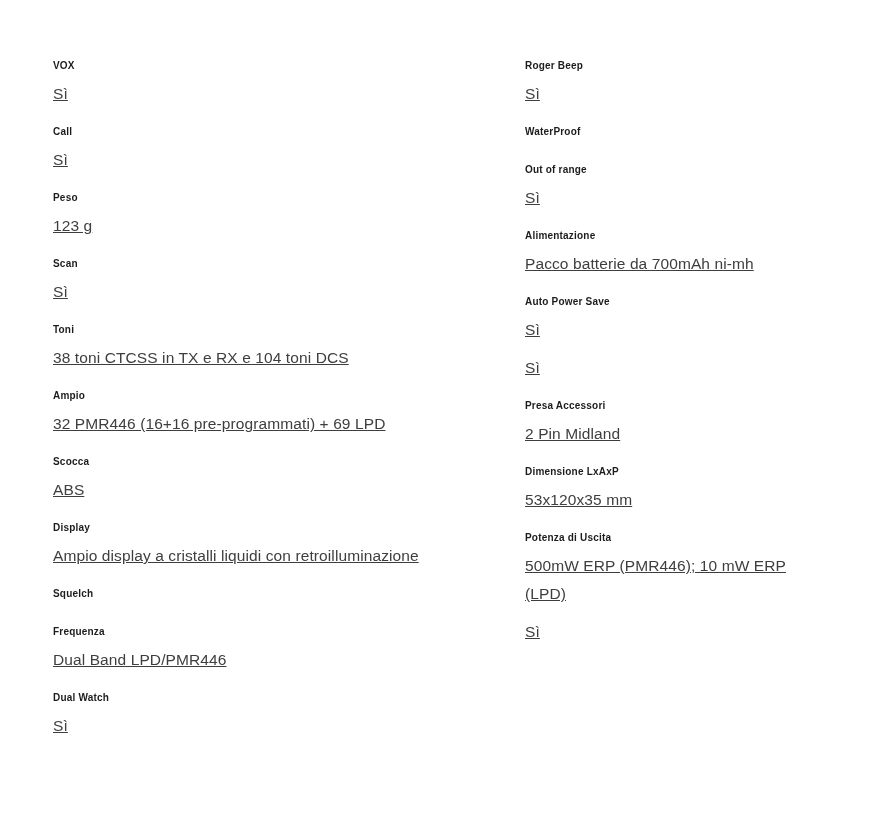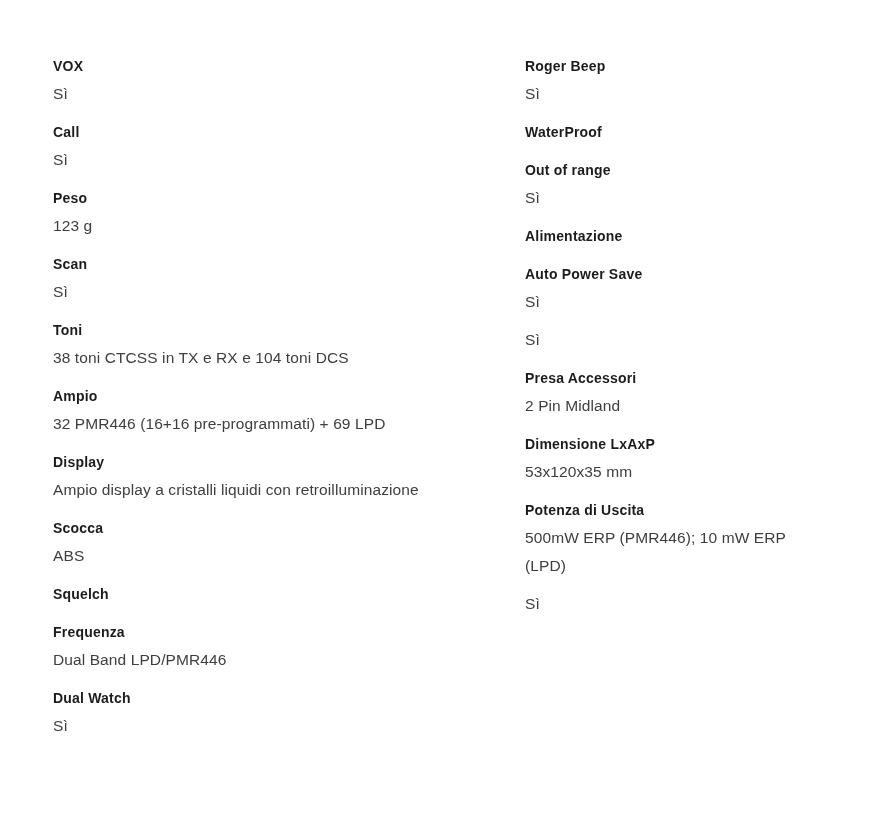--- a/index.html
+++ b/index.html
@@ -20,32 +20,33 @@
     box-sizing: border-box;
     width: 875px;
   }
   .specs-column {
     min-width: 0;
   }
   .spec-item {
     margin-bottom: 10px;
   }
   .spec-label {
-    font-size: 14px;
+    font-size: 10px;
     font-weight: 700;
     line-height: 28px;
     color: #1c1c1c;
     letter-spacing: 0.2px;
   }
   .spec-value {
     font-size: 15.5px;
     font-weight: 400;
     line-height: 28px;
     color: #3e3e3e;
     letter-spacing: 0.1px;
+    text-decoration: underline;
   }
 </style>
 </head>
 <body>
 
 <div class="specs-grid">
   <div class="specs-column" id="col-left">
   <div class="spec-item">
     <div class="spec-label">VOX</div>
     <div class="spec-value">Sì</div>
@@ -70,27 +71,27 @@
     <div class="spec-label">Toni</div>
     <div class="spec-value">38 toni CTCSS in TX e RX e 104 toni DCS</div>
   </div>
 
   <div class="spec-item">
     <div class="spec-label">Ampio</div>
     <div class="spec-value">32 PMR446 (16+16 pre-programmati) + 69 LPD</div>
   </div>
 
   <div class="spec-item">
-    <div class="spec-label">Display</div>
-    <div class="spec-value">Ampio display a cristalli liquidi con retroilluminazione</div>
+    <div class="spec-label">Scocca</div>
+    <div class="spec-value">ABS</div>
   </div>
 
   <div class="spec-item">
-    <div class="spec-label">Scocca</div>
-    <div class="spec-value">ABS</div>
+    <div class="spec-label">Display</div>
+    <div class="spec-value">Ampio display a cristalli liquidi con retroilluminazione</div>
   </div>
 
   <div class="spec-item">
     <div class="spec-label">Squelch</div>
   </div>
 
   <div class="spec-item">
     <div class="spec-label">Frequenza</div>
     <div class="spec-value">Dual Band LPD/PMR446</div>
   </div>
@@ -110,20 +111,21 @@
     <div class="spec-label">WaterProof</div>
   </div>
 
   <div class="spec-item">
     <div class="spec-label">Out of range</div>
     <div class="spec-value">Sì</div>
   </div>
 
   <div class="spec-item">
     <div class="spec-label">Alimentazione</div>
+    <div class="spec-value">Pacco batterie da 700mAh ni-mh</div>
   </div>
 
   <div class="spec-item">
     <div class="spec-label">Auto Power Save</div>
     <div class="spec-value">Sì</div>
   </div>
 
   <div class="spec-item">
     <div class="spec-value">Sì</div>
   </div>

